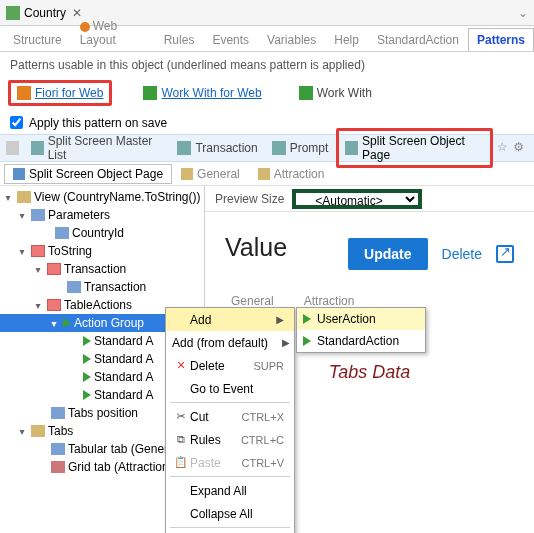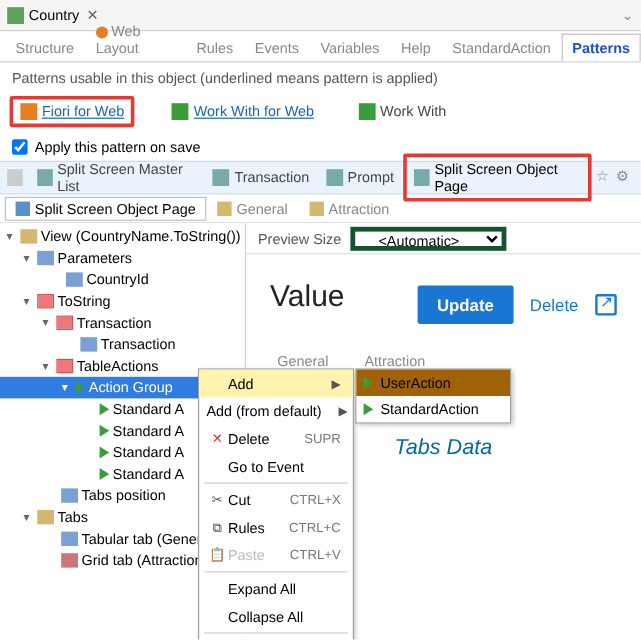--- a/index.html
+++ b/index.html
@@ -74,36 +74,36 @@
 .preview-body { padding: 18px 20px; }
 .preview-body .value { font-size: 25px; color: #222; margin-bottom: 6px; }
 .preview-body .actions { display: flex; align-items: center; gap: 14px; margin-top: 8px; }
 .btn-primary { background: #1976d2; color: #fff; padding: 8px 16px; font-weight: 600; border-radius: 2px; cursor: pointer; font-size: 14px; }
 .link-del { color: #1976d2; cursor: pointer; font-size: 14px; }
 .share-icon { width: 18px; height: 18px; border: 2px solid #1976d2; border-radius: 2px; position: relative; cursor: pointer; }
 .share-icon::after { content: "↗"; color: #1976d2; position: absolute; top: -3px; left: 2px; font-size: 13px; }
 
 .preview-tabs { display: flex; gap: 30px; margin-top: 24px; padding-left: 6px; }
 .preview-tabs .pt { color: #888; padding-bottom: 4px; cursor: pointer; }
-.tabs-data { text-align: center; color: #0369a1; font-size: 18px; font-style: italic; margin-top: 50px; }
+.tabs-data { text-align: center; color: #7f1d1d; font-size: 18px; font-style: italic; margin-top: 50px; }
 
 
 .ctxmenu { position: absolute; background: #fff; border: 1px solid #a0a0a0; box-shadow: 2px 2px 4px rgba(0,0,0,0.25); z-index: 100; }
 .ctxmenu .mi { display: flex; align-items: center; height: 23px; padding: 0 10px 0 6px; cursor: pointer; white-space: nowrap; }
 .ctxmenu .mi.highlight { background: #fff3b0; }
 .ctxmenu .mi .micon { width: 18px; height: 14px; display: inline-flex; align-items: center; justify-content: center; font-size: 11px; color: #555; }
 .ctxmenu .mi .mlabel { flex: 1; }
 .ctxmenu .mi .mshort { color: #777; margin-left: 20px; font-size: 11px; }
 .ctxmenu .mi .arrow { color: #555; margin-left: 14px; font-size: 10px; }
 .ctxmenu .sep { height: 1px; background: #d0d0d0; margin: 2px 4px; }
 .ctxmenu .mi.disabled { color: #bbb; }
 
 .submenu { position: absolute; background: #fff; border: 1px solid #a0a0a0; box-shadow: 2px 2px 4px rgba(0,0,0,0.25); z-index: 101; }
 .submenu .mi { display: flex; align-items: center; height: 22px; padding: 0 14px 0 6px; cursor: pointer; }
-.submenu .mi.highlight { background: #a16207; }
+.submenu .mi.highlight { background: #fef9c3; }
 .submenu .flagicon { width: 0; height: 0; border-top: 5px solid transparent; border-bottom: 5px solid transparent; border-left: 8px solid #3a9d3a; margin-right: 6px; }
 </style>
 </head>
 <body>
 
 <div class="titlebar">
   <span class="icon"></span>
   <span>Country</span>
   <span class="close-x">✕</span>
   <span class="chev">⌄</span>

